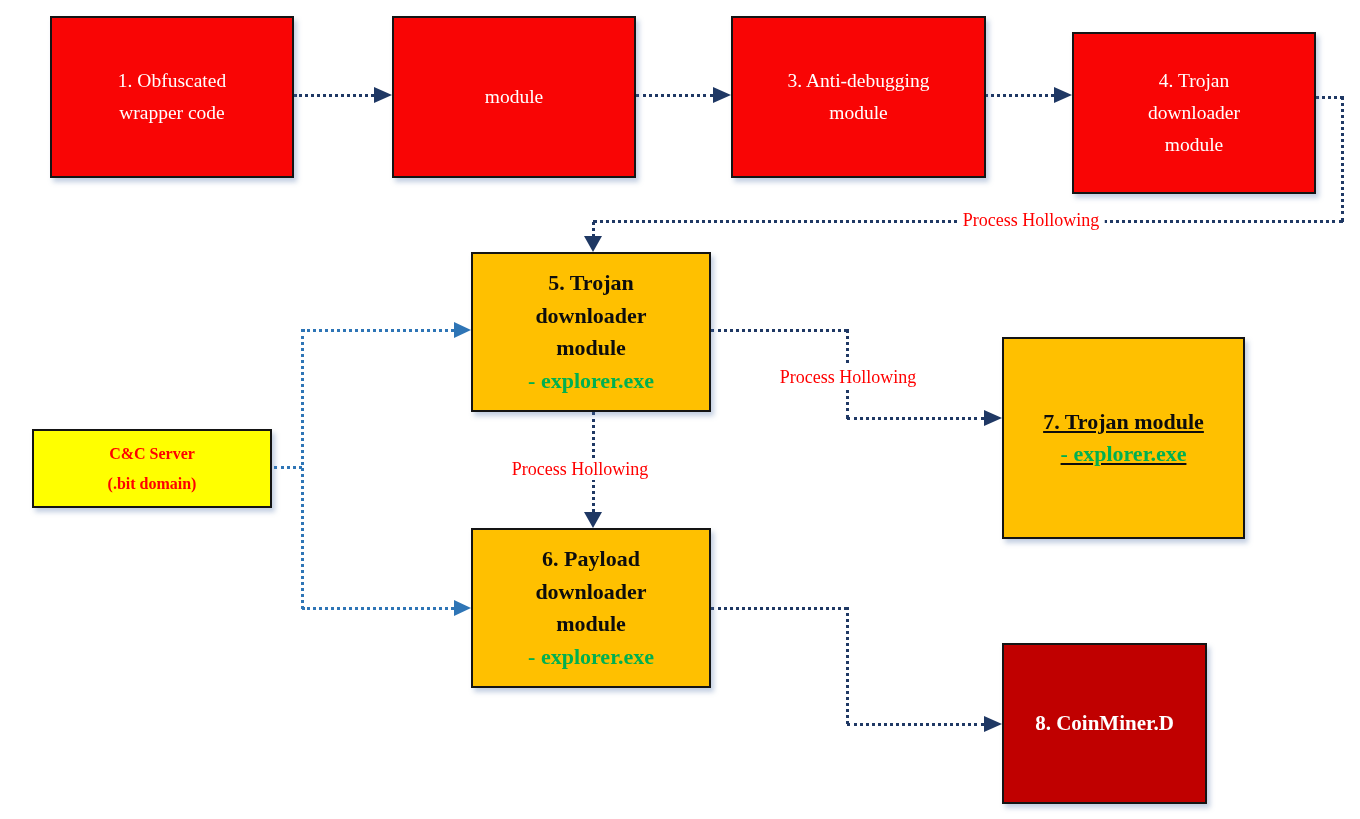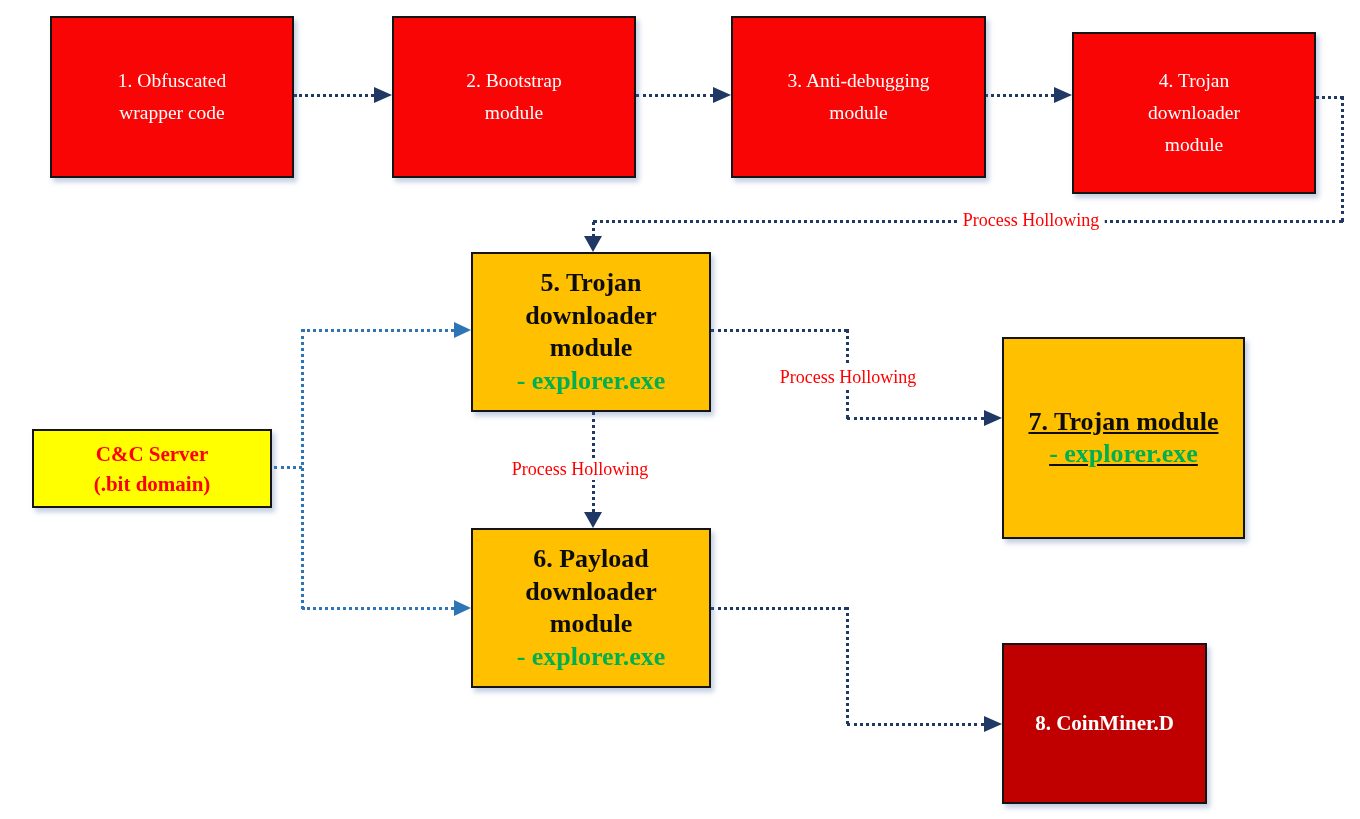--- a/index.html
+++ b/index.html
@@ -6,23 +6,23 @@
     --bright-red:#F90505; --dark-red:#C00000; --orange:#FFC000; --yellow:#FFFF00;
     --navy-arrow:#1F3864; --blue-arrow:#2E75B6; --green-text:#00B050; --label-red:#FF0000;
   }
   html,body{margin:0;padding:0;background:#fff;}
   #canvas{position:relative;width:1360px;height:819px;background:#fff;overflow:hidden;
           font-family:"Liberation Serif","DejaVu Serif",serif;}
   .node{position:absolute;display:flex;flex-direction:column;justify-content:center;align-items:center;
         border:2px solid #141414;text-align:center;box-sizing:border-box;
         box-shadow:3px 4px 5px rgba(80,115,170,.35);}
   .node.red{background:var(--bright-red);color:#fff;font-size:19.5px;line-height:32px;}
-  .node.orange{background:var(--orange);color:#0d0d0d;font-weight:bold;font-size:26px;line-height:32.5px;}
+  .node.orange{background:var(--orange);color:#0d0d0d;font-weight:bold;font-size:22px;line-height:32.5px;}
   .node.darkred{background:var(--dark-red);color:#fff;font-weight:bold;font-size:21px;}
-  .node.yellow{background:var(--yellow);color:var(--label-red);font-weight:bold;font-size:21px;line-height:30px;}
+  .node.yellow{background:var(--yellow);color:var(--label-red);font-weight:bold;font-size:16px;line-height:30px;}
   .nline{width:100%;}
   .nline.green{color:var(--green-text);}
   .hline{position:absolute;height:0;border-top:3px dotted var(--navy-arrow);}
   .vline{position:absolute;width:0;border-left:3px dotted var(--navy-arrow);}
   .hline.blue{border-top-color:var(--blue-arrow);}
   .vline.blue{border-left-color:var(--blue-arrow);}
   .arrow-r{position:absolute;width:0;height:0;border-top:8px solid transparent;
            border-bottom:8px solid transparent;border-left:18px solid var(--navy-arrow);}
   .arrow-r.blue{border-left-width:17px;border-left-color:var(--blue-arrow);}
   .arrow-d{position:absolute;width:0;height:0;border-left:9px solid transparent;
@@ -74,21 +74,20 @@
   <div class="elabel" style="left:1031px;top:209px;">Process Hollowing</div>
   <div class="elabel" style="left:848px;top:366px;">Process Hollowing</div>
   <div class="elabel" style="left:580px;top:458px;">Process Hollowing</div>
 
   <div class="node red" style="left:50px;top:16px;width:244px;height:162px;">
     <div class="nline">1. Obfuscated</div>
     <div class="nline">wrapper code</div>
   </div>
 
   <div class="node red" style="left:392px;top:16px;width:244px;height:162px;">
-    <div class="nline">2. Bootstrap</div>
     <div class="nline">module</div>
   </div>
 
   <div class="node red" style="left:731px;top:16px;width:255px;height:162px;">
     <div class="nline">3. Anti-debugging</div>
     <div class="nline">module</div>
   </div>
 
   <div class="node red" style="left:1072px;top:16px;width:244px;height:162px;margin-top:16px;">
     <div class="nline">4. Trojan</div>

